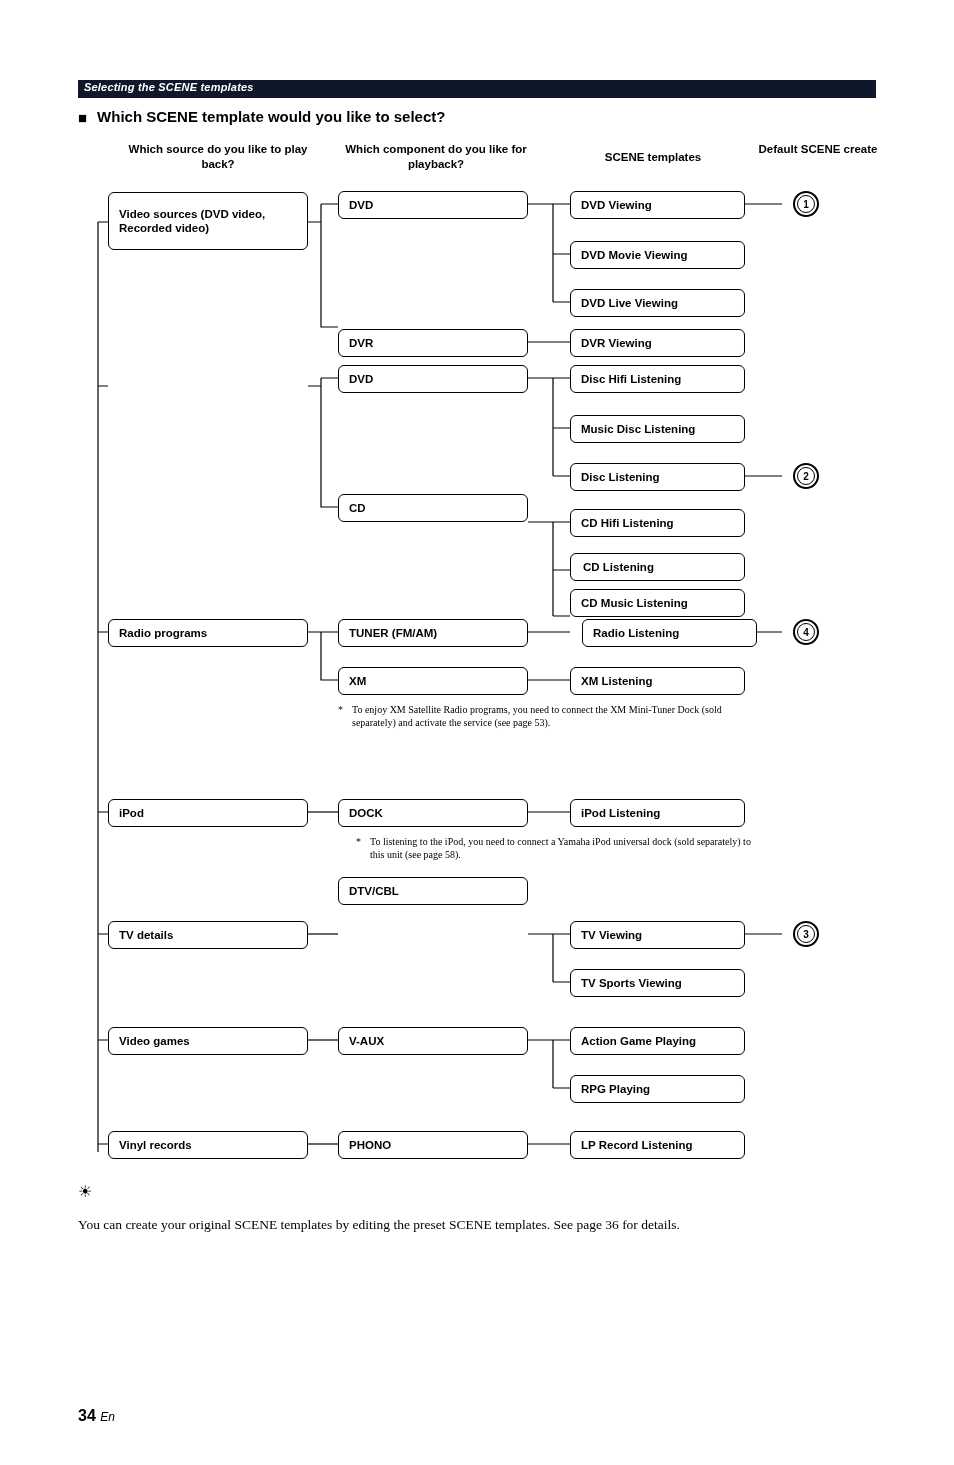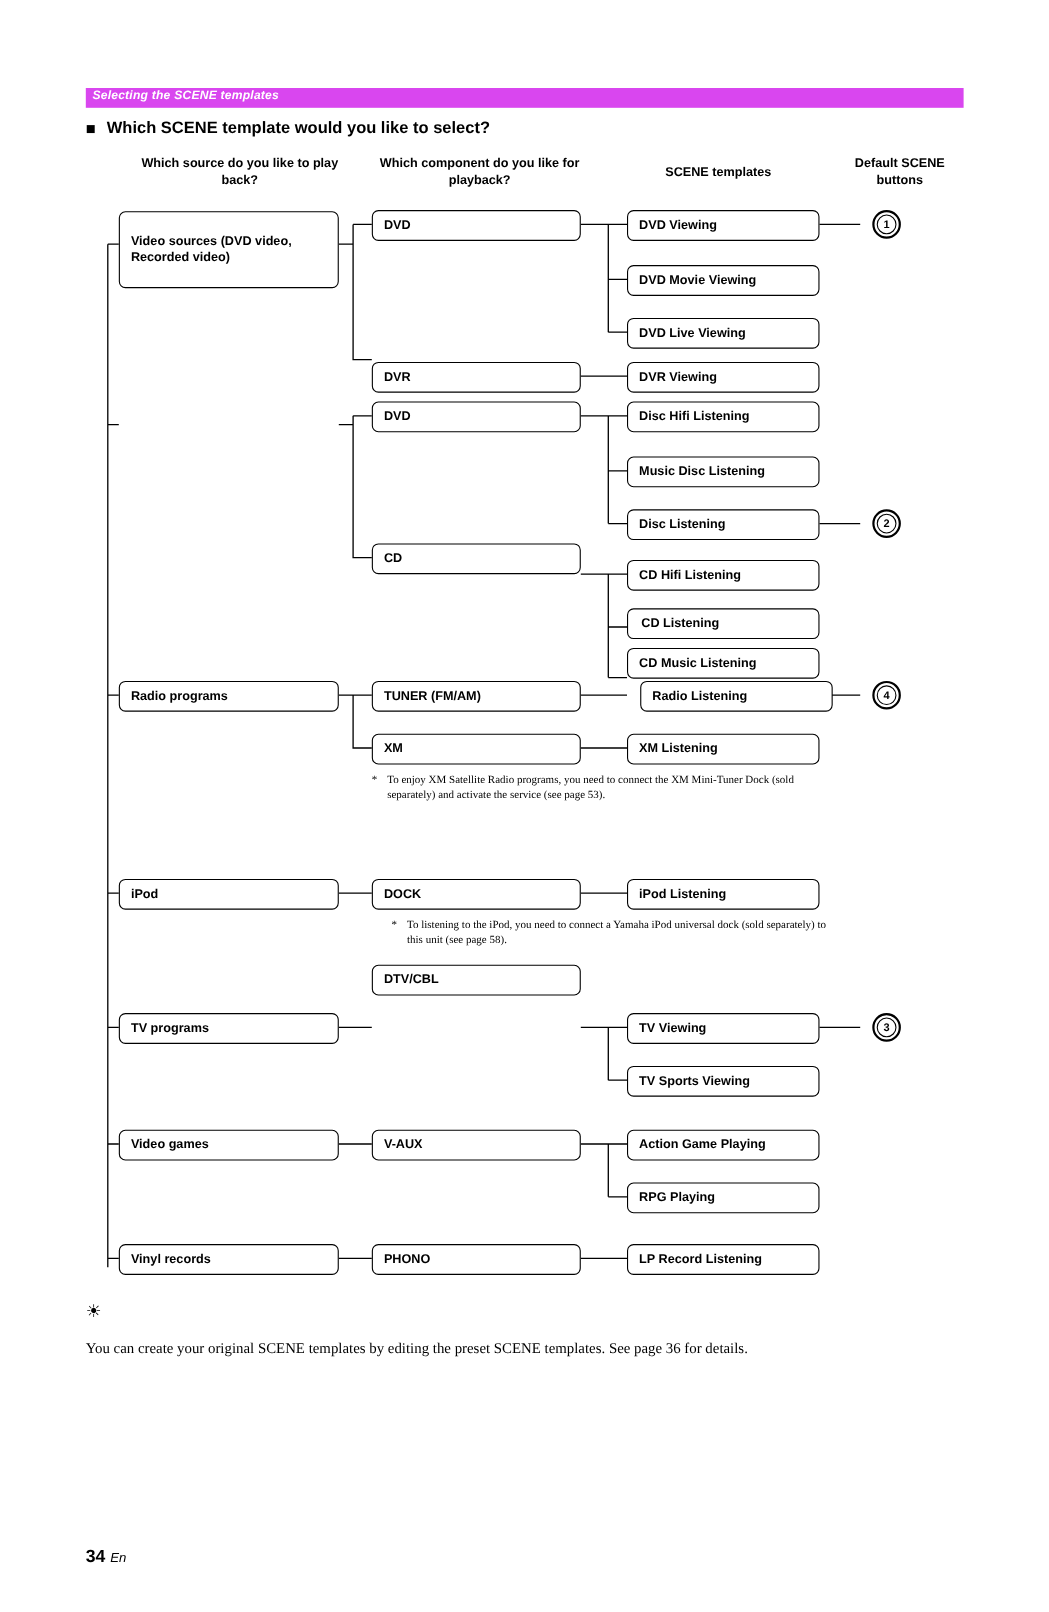--- a/index.html
+++ b/index.html
@@ -6,21 +6,21 @@
   body {
     font-family: Arial, Helvetica, sans-serif;
     width: 954px;
     margin: 0 auto;
     background: #fff;
     color: #000;
     padding: 80px 0 0 0;
   }
   .page { padding: 0 78px 0 78px; }
   .header-bar {
-    background: #d946ef;
+    background: #0f172a;
     height: 18px;
     position: relative;
     margin-bottom: 6px;
   }
   .header-bar span {
     position: absolute;
     left: 6px;
     top: 1px;
     color: #fff;
     font-style: italic;
@@ -157,26 +157,26 @@
         <path d="M667 62 L704 62"></path>
         <path d="M667 334 L704 334"></path>
         <path d="M667 490 L704 490"></path>
         <path d="M667 792 L704 792"></path>
       </g>
     </svg>
 
     <div class="col-head ch1" data-name="col-head-source">Which source do you like to play back?</div>
     <div class="col-head ch2" data-name="col-head-component">Which component do you like for playback?</div>
     <div class="col-head ch3" data-name="col-head-templates" style="top:8px;">SCENE templates</div>
-    <div class="col-head ch4" data-name="col-head-buttons">Default SCENE buttons</div>
-
-    <div class="sourcebox" style="top:50px; height:70px;" data-name="source-video">Video sources (DVD video, Recorded video)</div>
+    <div class="col-head ch4" data-name="col-head-buttons">Default SCENE create</div>
+
+    <div class="sourcebox" style="top:50px; height:58px;" data-name="source-video">Video sources (DVD video, Recorded video)</div>
     <div class="sourcebox" style="top:477px;" data-name="source-radio">Radio programs</div>
     <div class="sourcebox" style="top:657px;" data-name="source-ipod">iPod</div>
-    <div class="sourcebox" style="top:779px;" data-name="source-tv">TV programs</div>
+    <div class="sourcebox" style="top:779px;" data-name="source-tv">TV details</div>
     <div class="sourcebox" style="top:885px;" data-name="source-games">Video games</div>
     <div class="sourcebox" style="top:989px;" data-name="source-vinyl">Vinyl records</div>
 
     <div class="compbox" style="top:49px;" data-name="comp-dvd1">DVD</div>
     <div class="compbox" style="top:187px;" data-name="comp-dvr">DVR</div>
     <div class="compbox" style="top:223px;" data-name="comp-dvd2">DVD</div>
     <div class="compbox" style="top:367px;" data-name="comp-cd">CD</div>
     <div class="compbox" style="top:477px;" data-name="comp-tuner">TUNER (FM/AM)</div>
     <div class="compbox" style="top:525px;" data-name="comp-xm">XM</div>
     <div class="compbox" style="top:657px;" data-name="comp-dock">DOCK</div>

